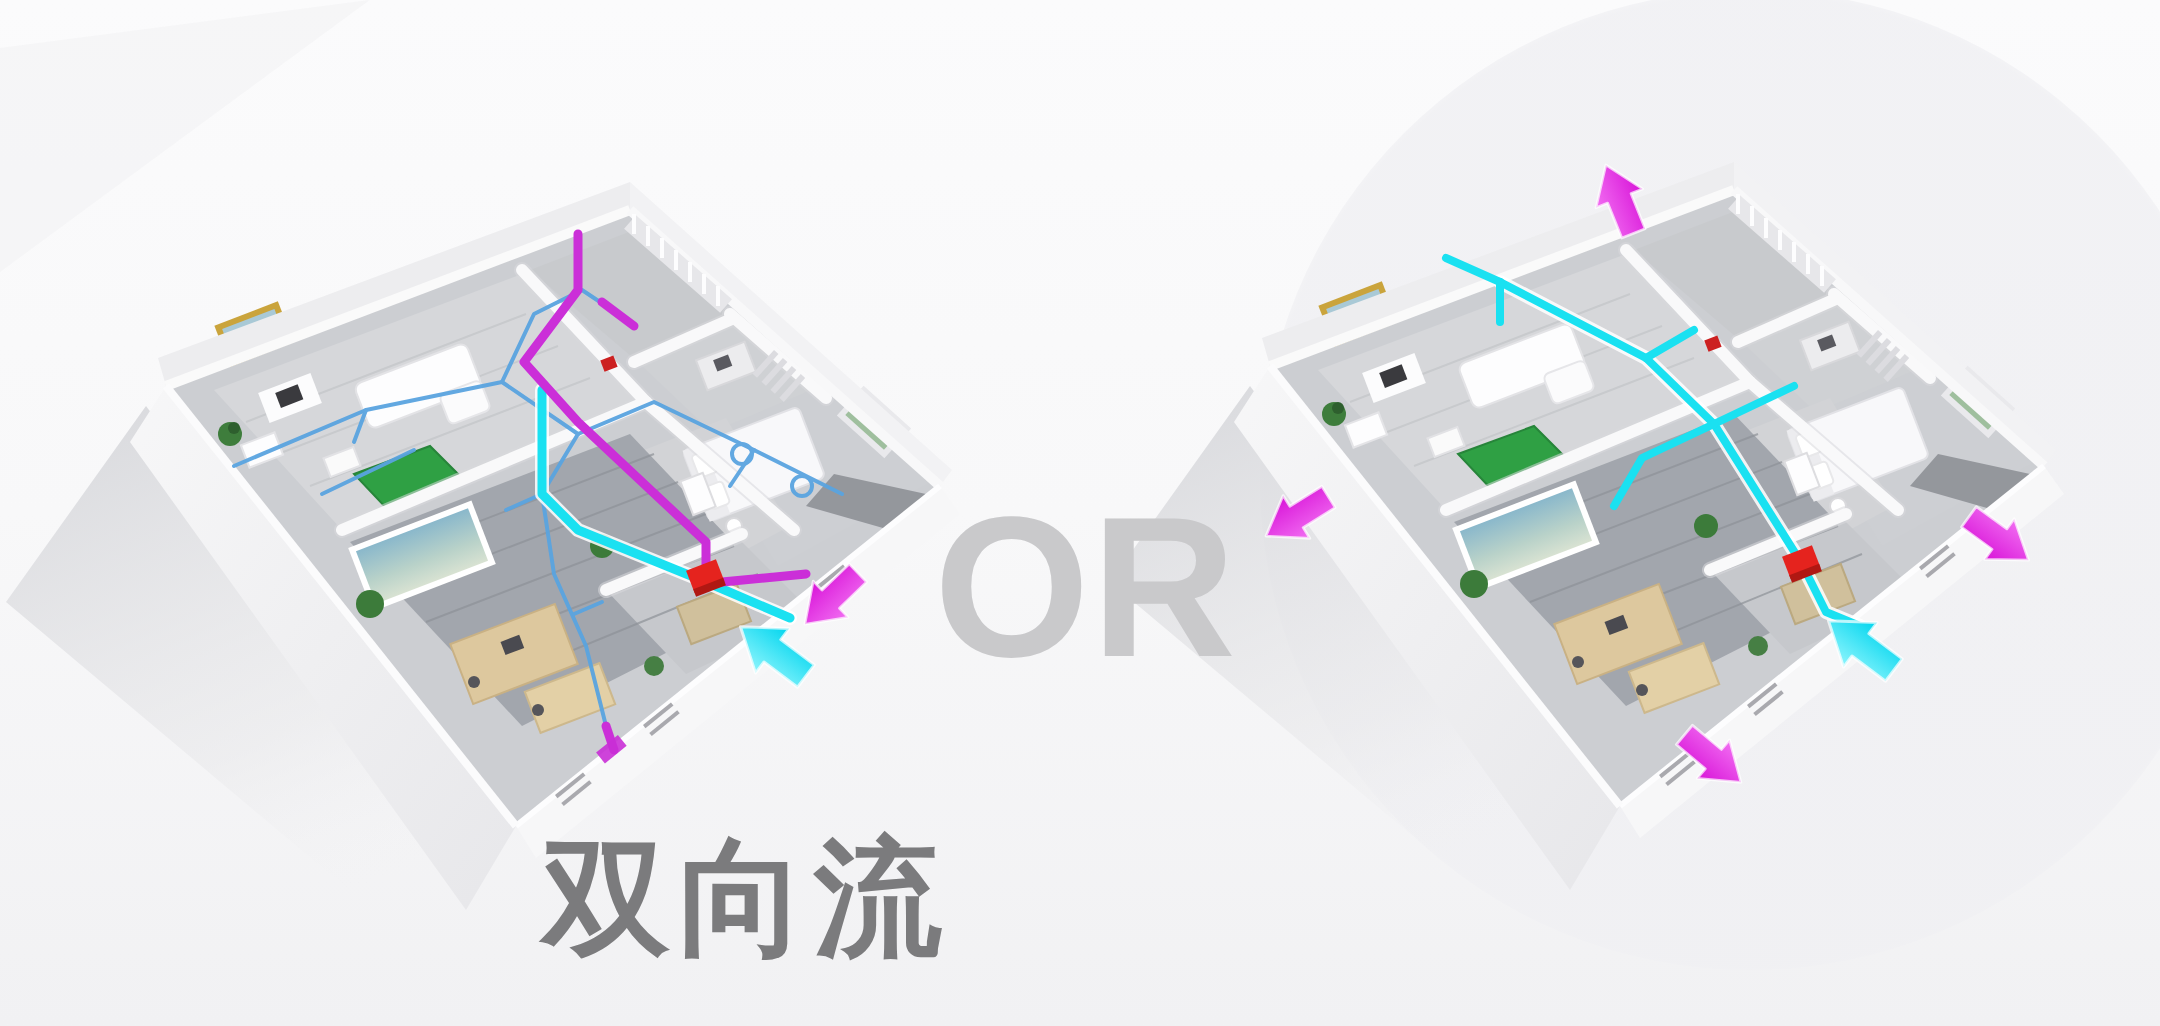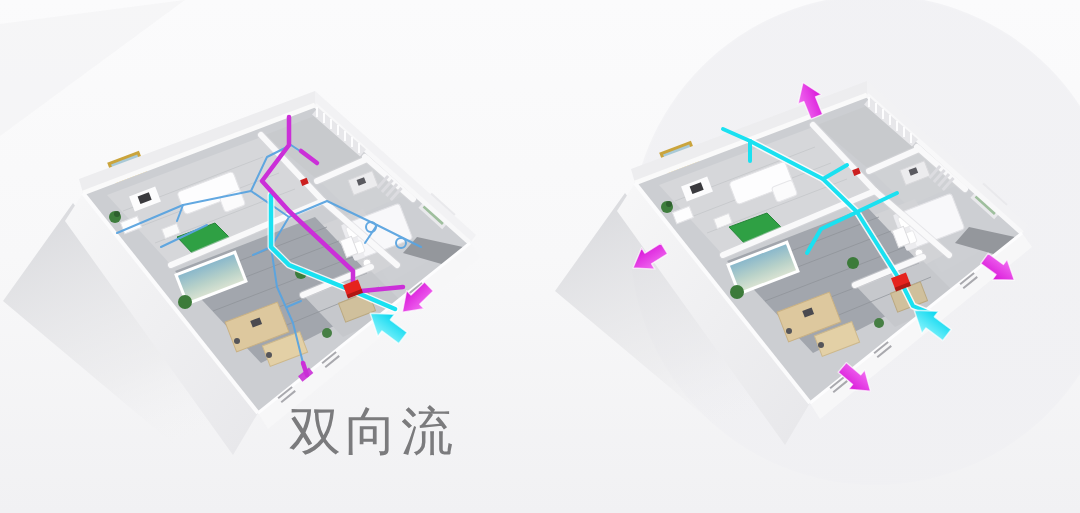--- a/index.html
+++ b/index.html
@@ -8,22 +8,22 @@
          background:linear-gradient(180deg,#fbfbfc 0%,#f8f8f9 50%,#f1f1f3 100%);}
   .bg-circle{position:absolute;left:630px;top:-5px;width:490px;height:490px;border-radius:50%;
          background:radial-gradient(circle at 50% 50%, #f0f0f3 70%, rgba(240,240,243,0) 74%);
          opacity:.85;}
   .bg-band{position:absolute;left:0;top:0;width:420px;height:200px;
          background:#f2f2f4;opacity:.65;
          clip-path:polygon(0 12%, 44% 0, 0 68%);}
   svg.scene{position:absolute;left:0;top:0;}
   .or-text{position:absolute;left:543px;top:244px;transform:translateX(-50%);
          font-size:100px;font-weight:bold;color:#c9c9cb;letter-spacing:1px;line-height:1;}
-  .flow-label{position:absolute;transform:translateX(-50%);font-size:52px;font-weight:normal;
-         color:#7b7b7d;line-height:1;letter-spacing:4px;white-space:nowrap;}
+  .flow-label{position:absolute;transform:translateX(-50%);font-size:64px;font-weight:bold;
+         color:#7b7b7d;line-height:1;letter-spacing:4px;white-space:nowrap;margin-top:12px;}
   .flow-label.left{left:373px;top:405px;}
   .flow-label.right{left:905px;top:407px;}
 </style>
 </head>
 <body>
 
 <div class="stage">
 
   <div class="bg-band"></div>
   <div class="bg-circle"></div>
@@ -270,14 +270,15 @@
       </g>
       <use href="#unit" transform="translate(284,197)"></use>
       <use href="#arr" fill="url(#agC)" transform="translate(314,238) rotate(-143)"></use>
       <use href="#arr" fill="url(#agM)" transform="translate(193,15) rotate(-112) scale(0.9)"></use>
       <use href="#arr" fill="url(#agM)" transform="translate(32,173) rotate(148) scale(0.9)"></use>
       <use href="#arr" fill="url(#agM)" transform="translate(382,184) rotate(36) scale(0.9)"></use>
       <use href="#arr" fill="url(#agM)" transform="translate(239,294) rotate(40) scale(0.9)"></use>
     </g>
   </svg>
 
+  <div class="or-text">OR</div>
   <div class="flow-label left">双向流</div>
 </div>
 
 </body></html>

